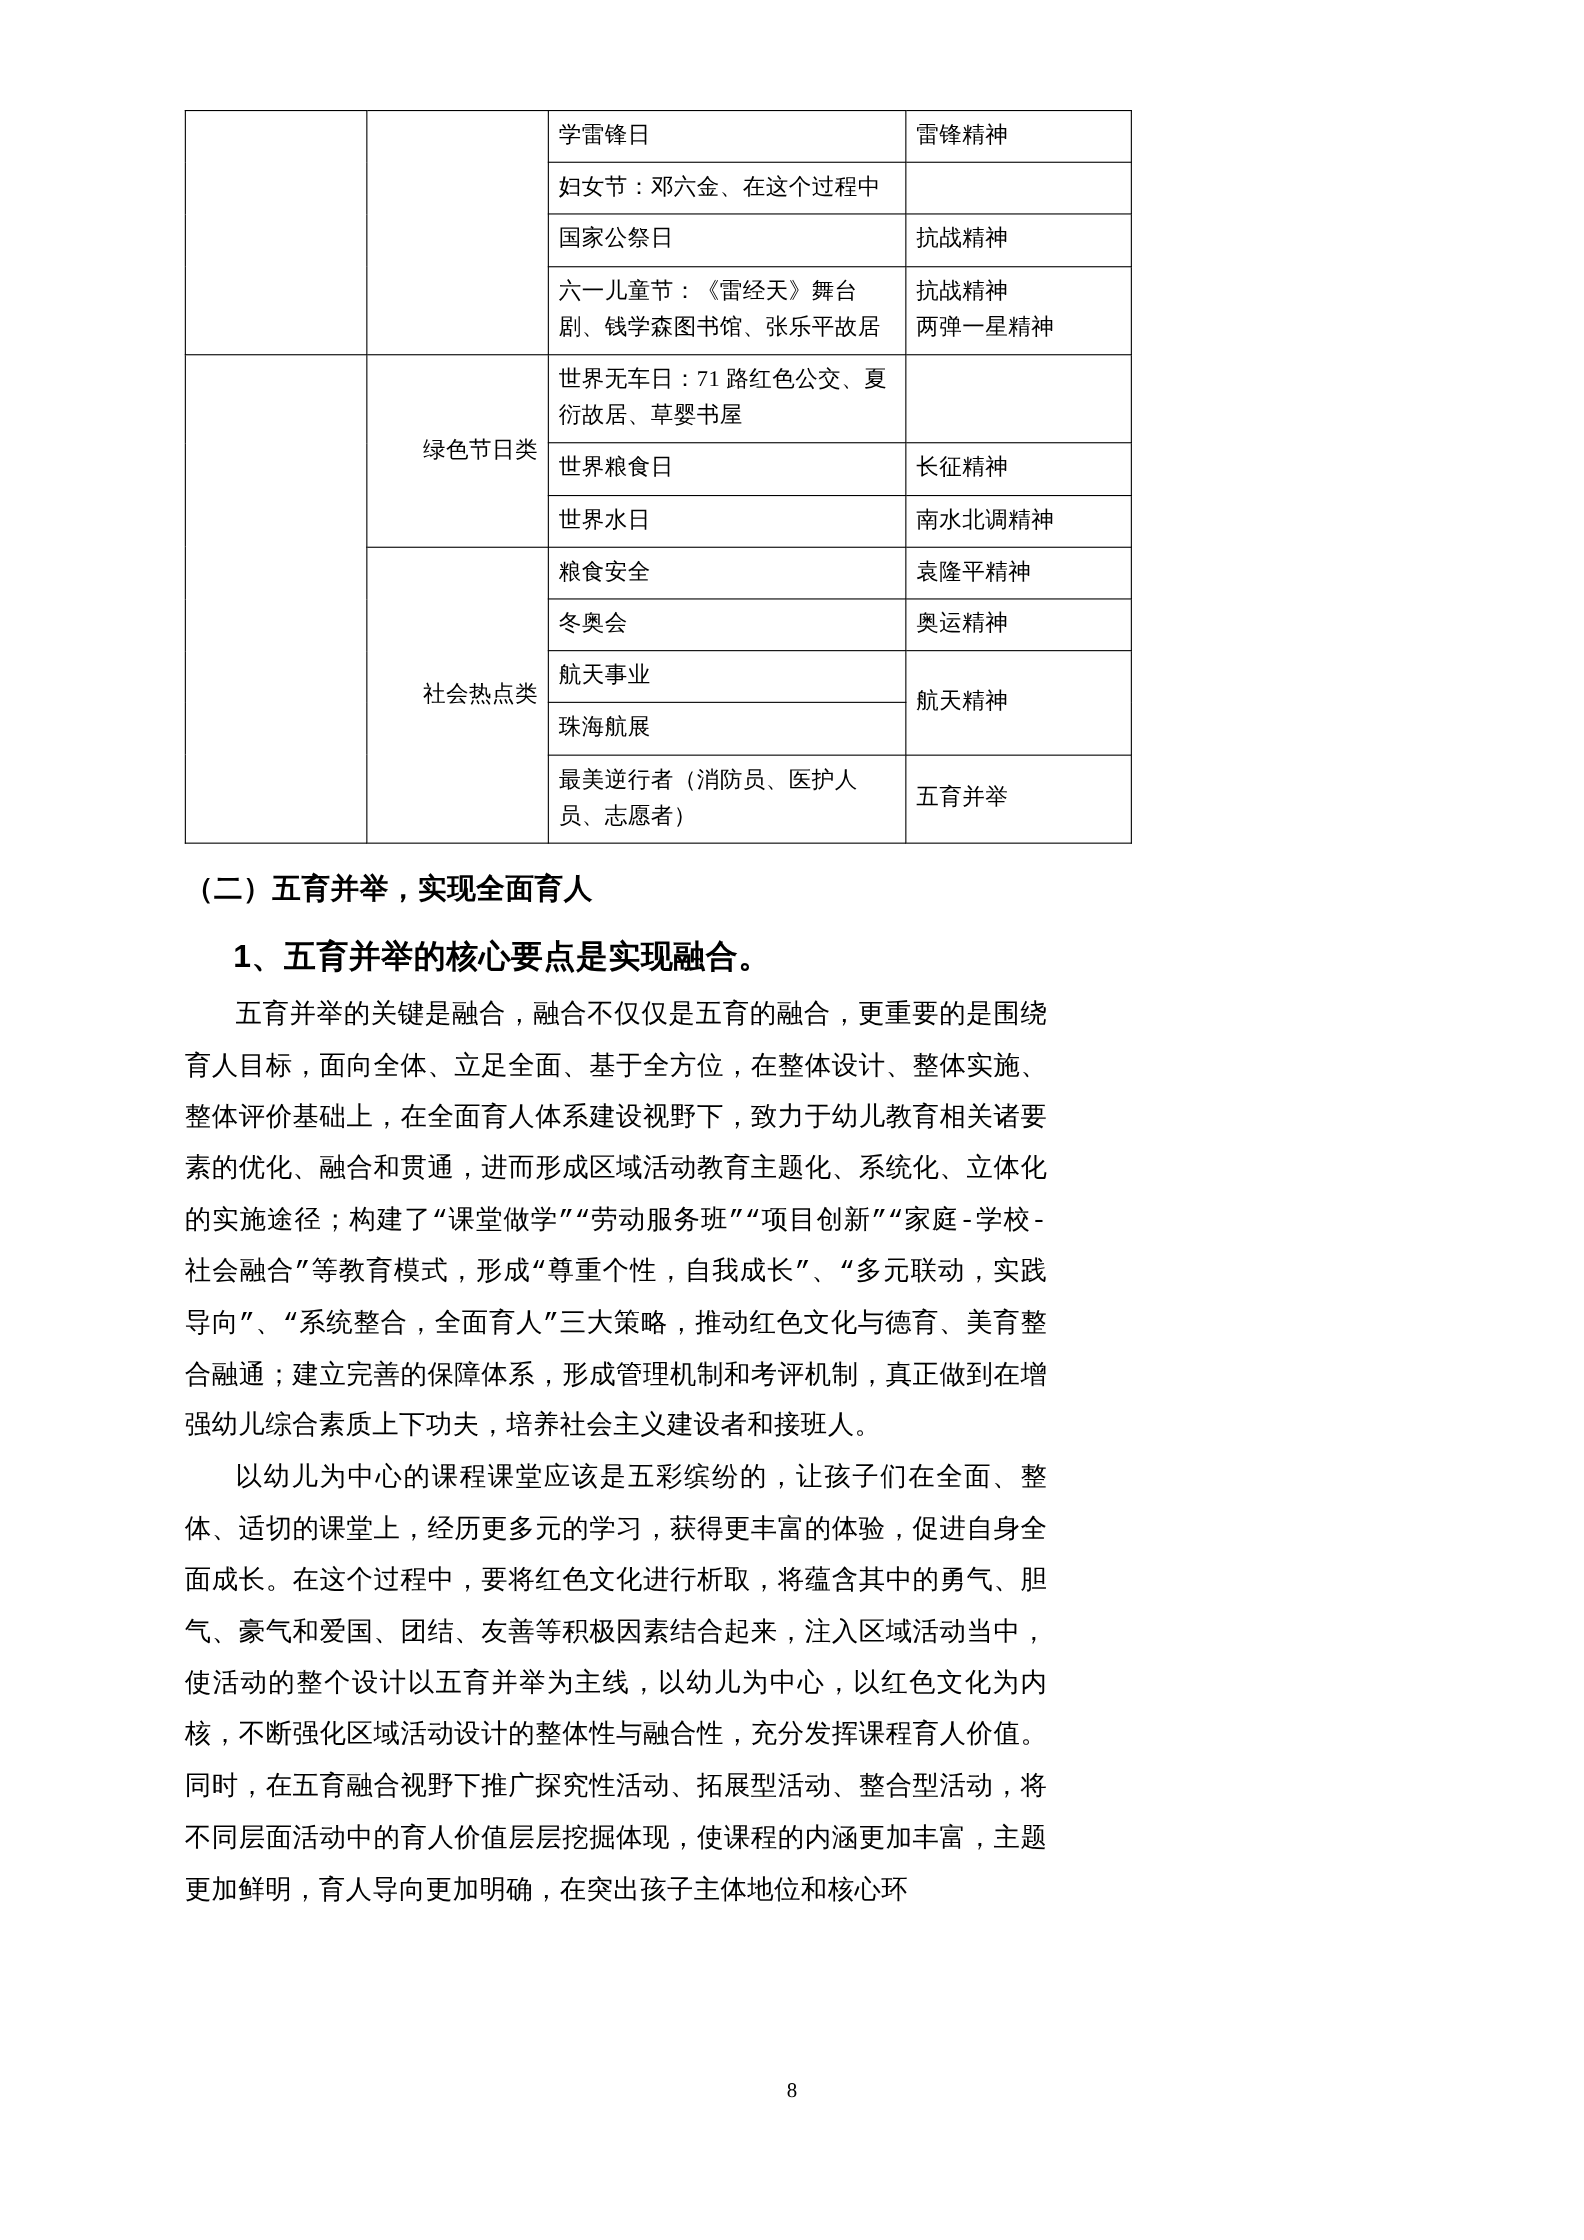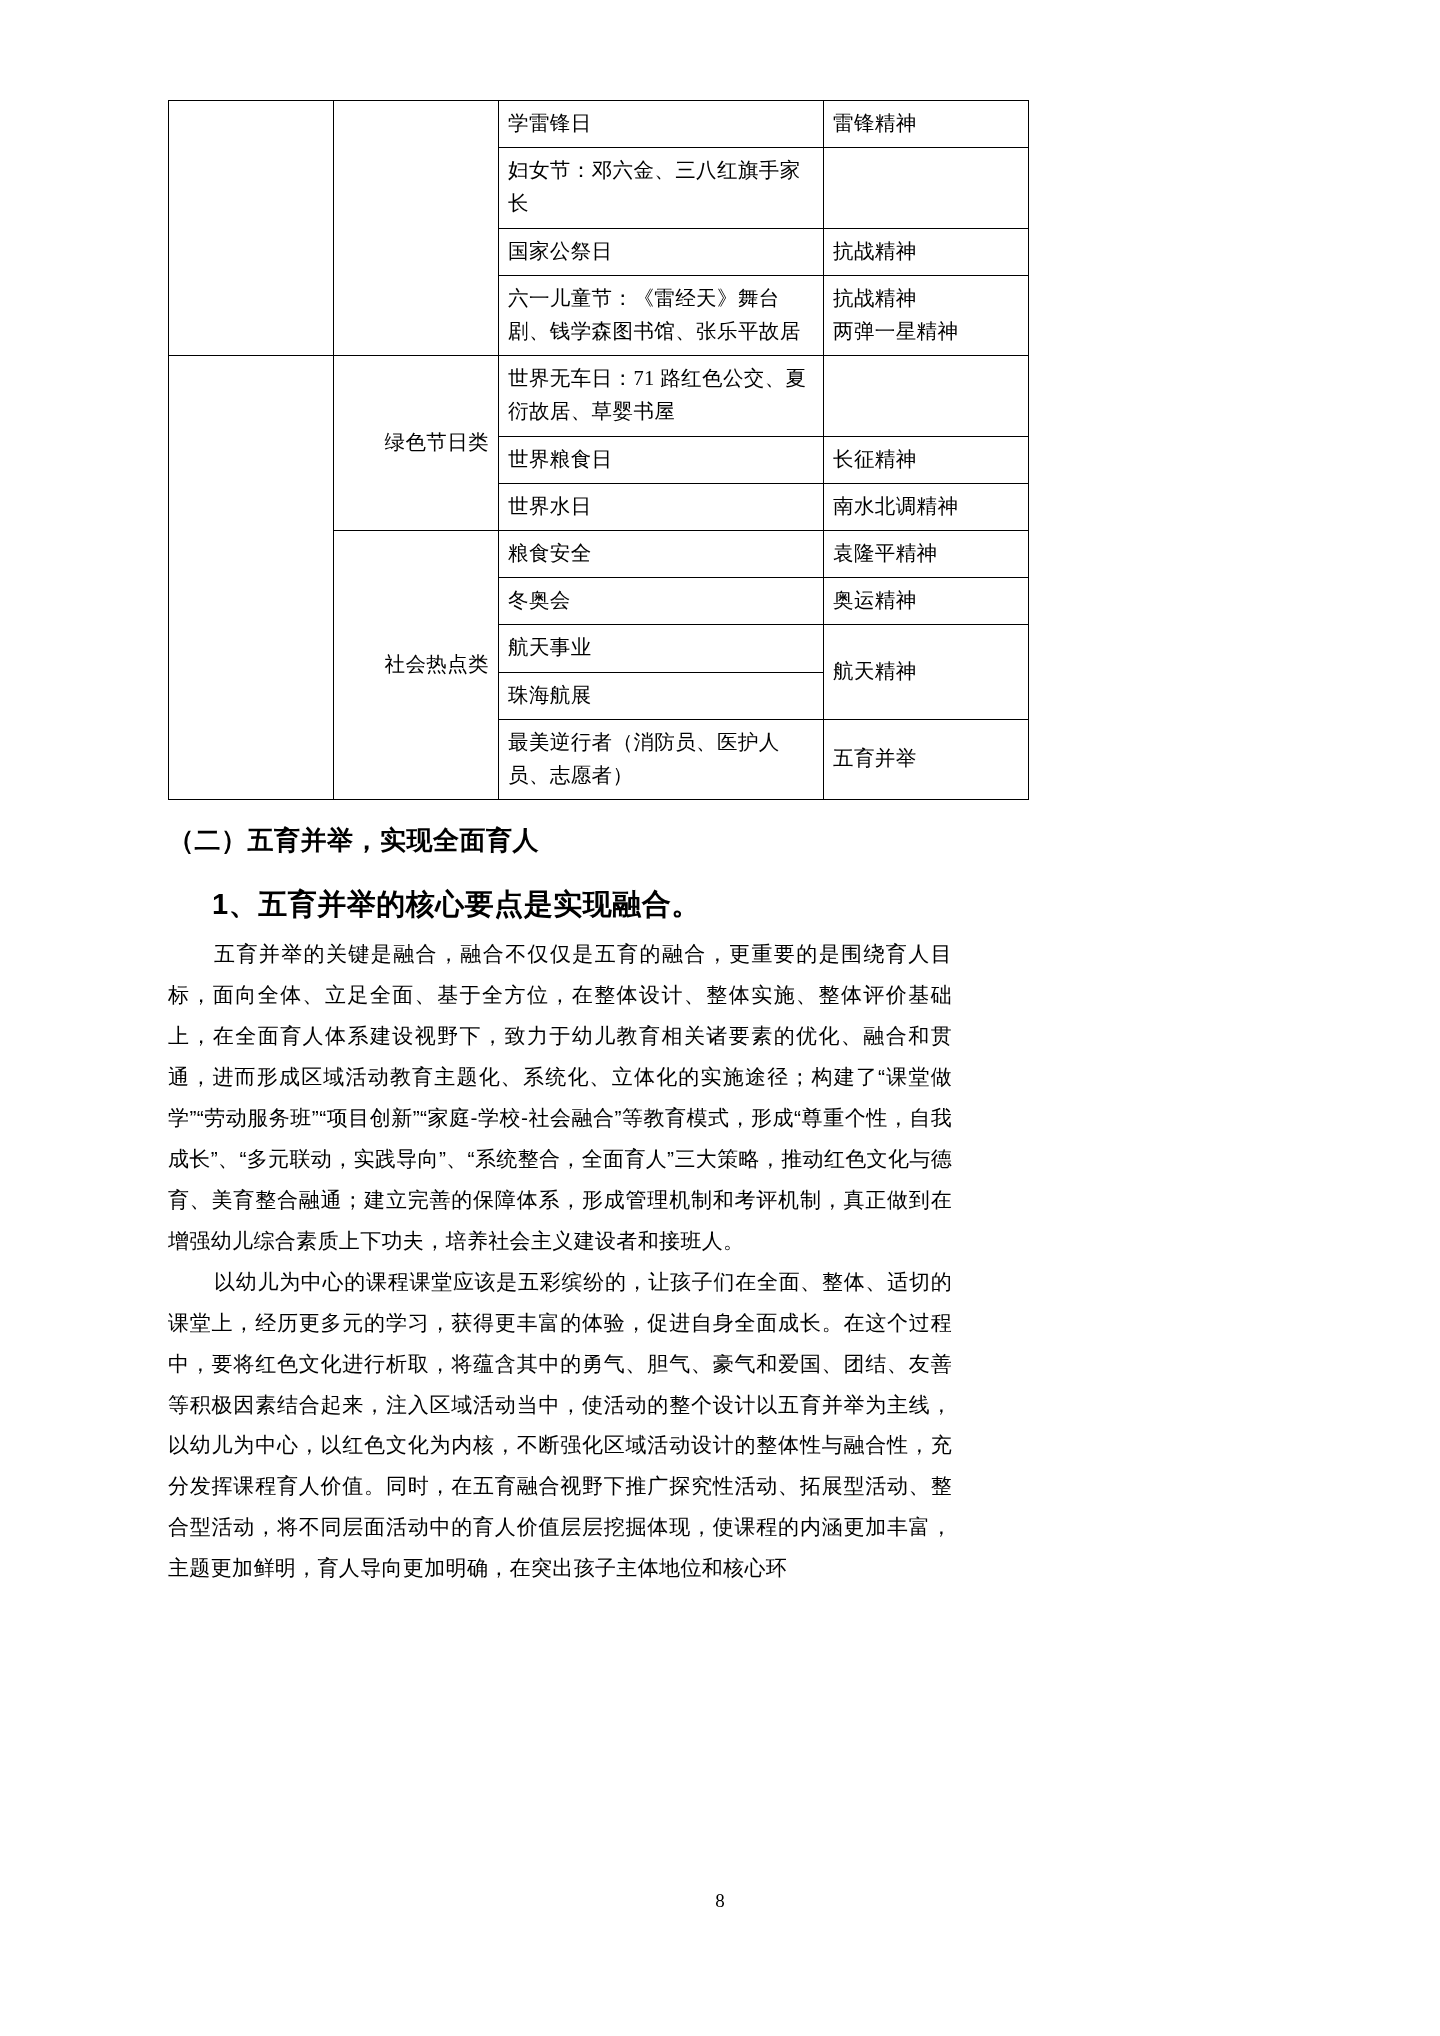--- a/index.html
+++ b/index.html
@@ -64,22 +64,22 @@
   .h-sub {
     font-family: "Liberation Sans", "DejaVu Sans", sans-serif;
     font-weight: bold;
     font-size: 29px;
     margin: 10px 0 2px 0;
     text-indent: 44px;
     letter-spacing: 0.5px;
     line-height: 1.95;
   }
   p.body {
-    font-family: Liberation Sans, sans-serif;
-    font-size: 21px;
+    font-family: Liberation Mono, monospace;
+    font-size: 24px;
     line-height: 1.95;
     margin: 0 0 0 0;
     text-indent: 46px;
     text-align: justify;
     text-justify: inter-ideograph;
     letter-spacing: 0.35px;
     word-break: break-all;
   }
   .pagenum {
     position: absolute;
@@ -100,21 +100,21 @@
 
     <table class="redculture-table">
       <tbody>
         <tr>
           <td class="col-a blank" rowspan="4"></td>
           <td class="col-b blank" rowspan="4"></td>
           <td class="col-c">学雷锋日</td>
           <td class="col-d">雷锋精神</td>
         </tr>
         <tr>
-          <td class="col-c">妇女节：邓六金、三八红旗手家长</td>
+          <td class="col-c">妇女节：邓六金、在这个过程中</td>
           <td class="col-d"></td>
         </tr>
         <tr>
           <td class="col-c">国家公祭日</td>
           <td class="col-d">抗战精神</td>
         </tr>
         <tr>
           <td class="col-c">六一儿童节：《雷经天》舞台剧、钱学森图书馆、张乐平故居</td>
           <td class="col-d">
             <div>抗战精神</div>

